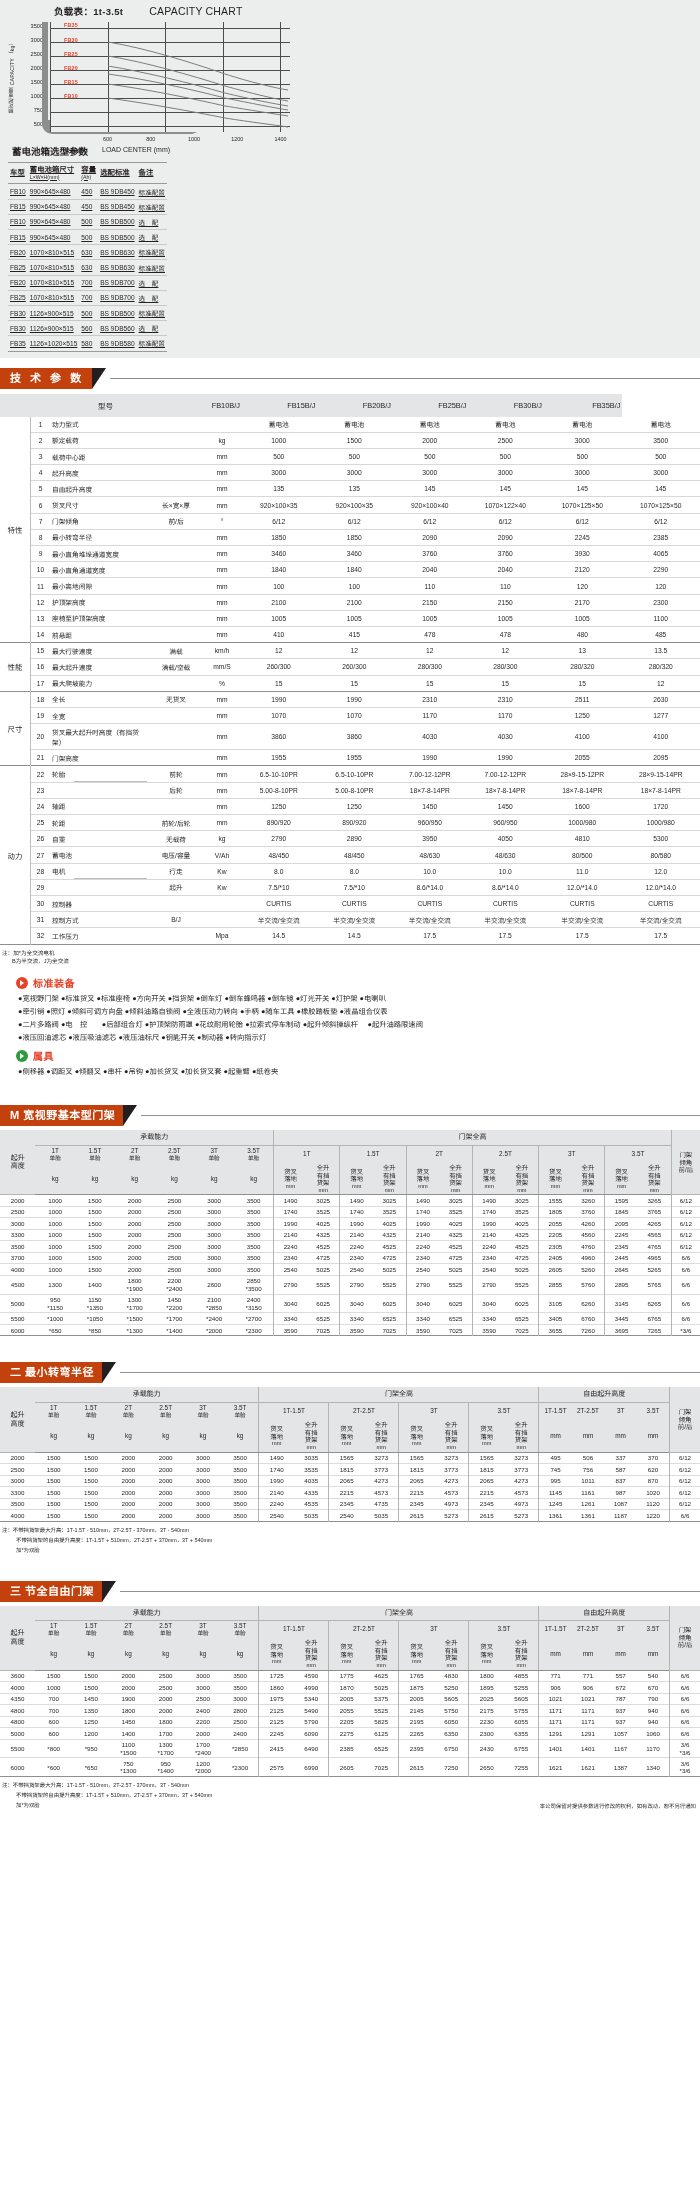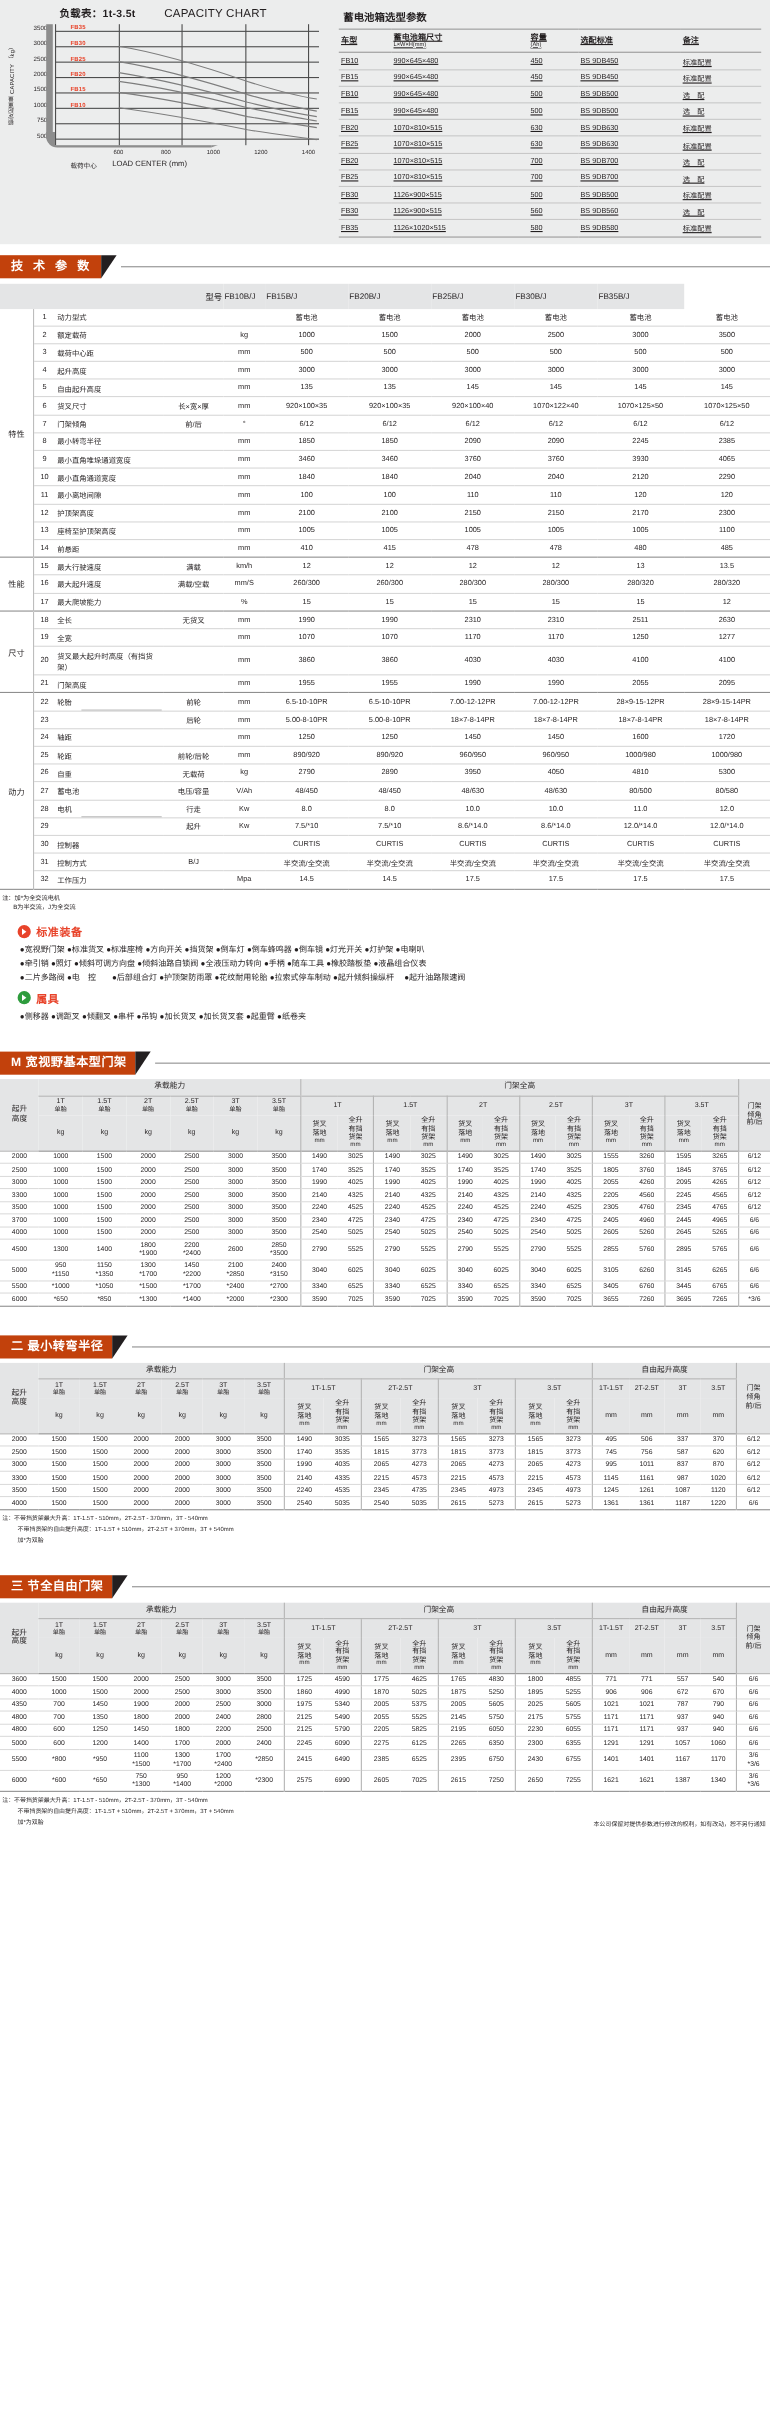--- a/index.html
+++ b/index.html
@@ -12,20 +12,21 @@
     -webkit-font-smoothing:antialiased;
   }
   .page{width:700px;position:relative;overflow:hidden;}
 
   
   .top-panel{
     background:#eceded;
     padding:4px 0 6px 0;
     display:flex;
     align-items:flex-start;
+    flex-direction:column;
   }
   .chart-block{width:300px;padding-left:6px;box-sizing:border-box;}
   .chart-titles{
     display:flex;align-items:baseline;gap:26px;
     padding-left:48px;margin-bottom:2px;
   }
   .chart-title-cn{font-size:9.5px;font-weight:bold;color:#231f20;letter-spacing:.3px;}
   .chart-title-en{font-size:10.5px;color:#231f20;letter-spacing:.2px;}
 
   .chart-area{position:relative;height:120px;width:292px;}
@@ -102,23 +103,23 @@
   .banner .tag:after{
     content:"";position:absolute;right:-14px;top:0;
     border-top:21px solid #231f20;border-right:14px solid transparent;
   }
   .banner .rule{flex:1;height:1px;background:#8f8f8f;margin-left:18px;}
 
   
   table.spec{border-collapse:collapse;width:100%;font-size:6.7px;margin-top:5px;}
   table.spec td,table.spec th{padding:2.6px 1px;color:#231f20;font-weight:normal;}
   table.spec thead th{
-    background:#e4e5e6;font-size:7.4px;padding:6px 1px;text-align:left;
-  }
-  table.spec thead th.l{text-align:right;padding-left:9px;font-size:7.6px;margin-top:15px;}
+    background:#e4e5e6;font-size:7.4px;padding:6px 1px;text-align:right;
+  }
+  table.spec thead th.l{text-align:center;padding-left:9px;font-size:7.6px;margin-top:15px;}
   .grp{
     width:28px;text-align:center;font-size:7.4px;vertical-align:middle;
     border-right:1px solid #bdbdbd;
   }
   .c-no{width:17px;text-align:center;}
   .c-name{width:96px;text-align:left;padding-left:2px !important;}
   .c-sub{width:52px;text-align:center;}
   .c-unit{width:36px;text-align:center;}
   .c-val{text-align:center;}
   table.spec tbody tr{border-bottom:1px solid #d8d8d8;}
@@ -765,20 +766,21 @@
 
   <div class="eq-sec">
 
     <div class="eq-head">
       <span class="eq-ico red"></span>
       <span class="eq-title">标准装备</span>
     </div>
     <div class="eq-line">●宽视野门架 ●标准货叉 ●标准座椅 ●方向开关 ●挡货架 ●倒车灯 ●倒车蜂鸣器 ●倒车镜 ●灯光开关 ●灯护架 ●电喇叭</div>
     <div class="eq-line">●牵引销 ●照灯 ●倾斜可调方向盘 ●倾斜油路自锁阀 ●全液压动力转向 ●手柄 ●随车工具 ●橡胶踏板垫 ●液晶组合仪表</div>
     <div class="eq-line">●二片多路阀 ●电　控　　●后部组合灯 ●护顶架防雨罩 ●花纹耐用轮胎 ●拉索式停车制动 ●起升倾斜操纵杆 　●起升油路限速阀</div>
+    <div class="eq-line">●液压回油滤芯 ●液压吸油滤芯 ●液压油标尺 ●钥匙开关 ●制动器 ●转向指示灯</div>
 
 
     <div class="eq-head">
       <span class="eq-ico green"></span>
       <span class="eq-title">属具</span>
     </div>
     <div class="eq-line">●侧移器 ●调距叉 ●倾翻叉 ●串杆 ●吊钩 ●加长货叉 ●加长货叉套 ●起重臂 ●纸卷夹</div>
   </div>
 
   <div class="gap"></div>

